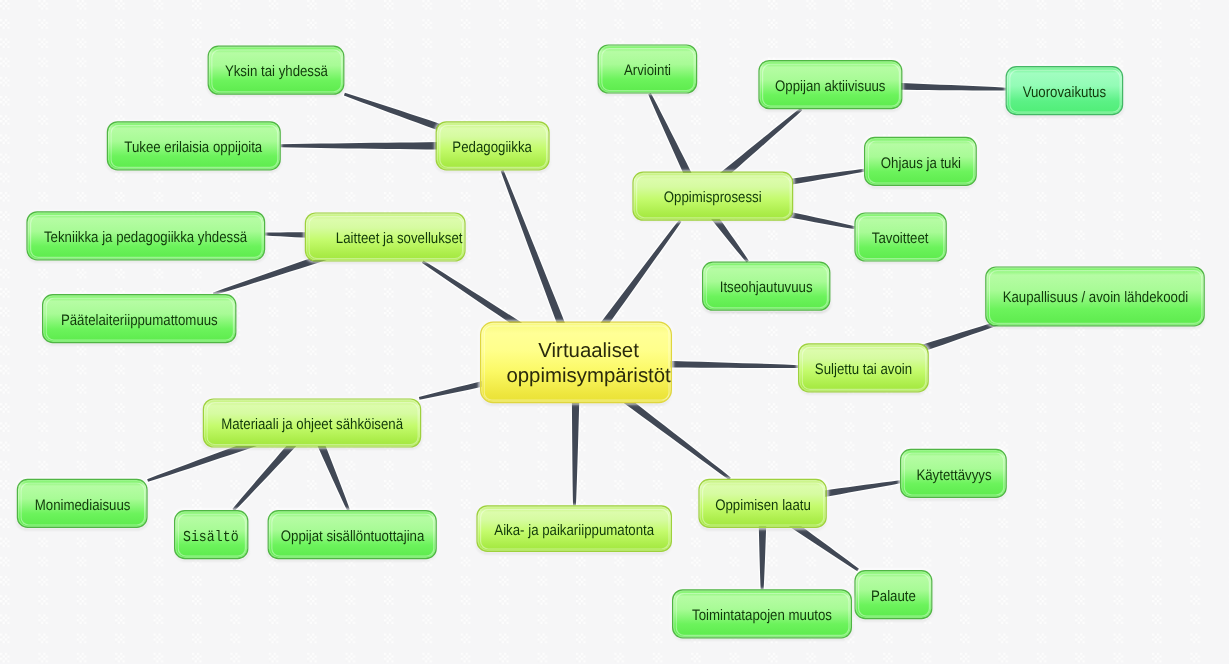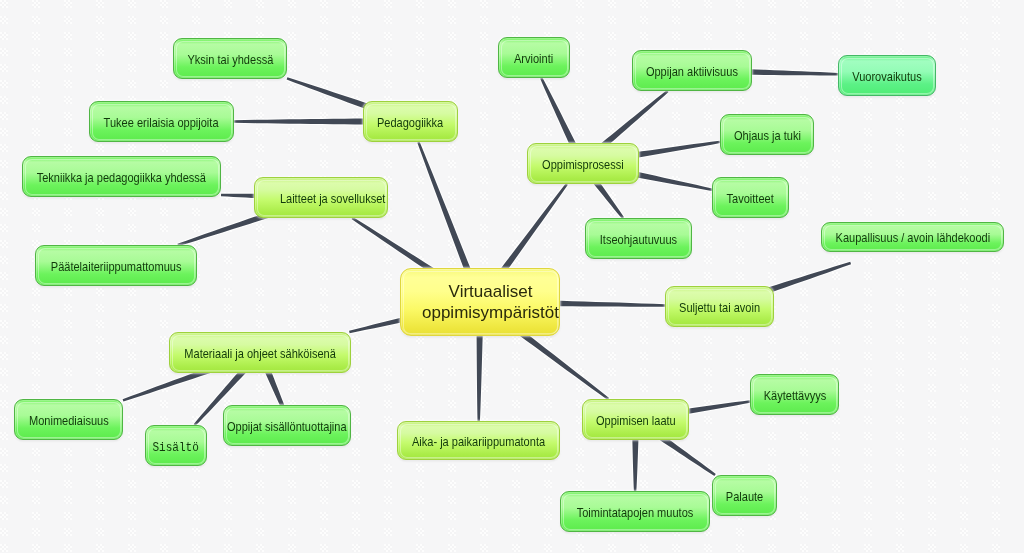--- a/index.html
+++ b/index.html
@@ -117,34 +117,34 @@
       <polygon points="631.90,419.48 632.00,423.95 632.09,428.42 632.19,432.89 632.30,437.36 632.40,441.83 632.51,446.30 632.62,450.77 632.73,455.24 632.84,459.71 632.96,464.18 633.09,468.64 633.22,473.11 633.36,477.58 633.51,482.05 633.67,486.52 633.91,490.99 636.31,491.01 636.60,486.54 636.81,482.07 637.01,477.60 637.20,473.14 637.38,468.67 637.55,464.20 637.72,459.73 637.88,455.26 638.04,450.80 638.20,446.33 638.36,441.86 638.51,437.39 638.66,432.92 638.81,428.46 638.95,423.99 639.10,419.52" fill="none" stroke="#ffffff" stroke-width="2.2" stroke-opacity="0.85"></polygon>
       <polygon points="631.90,419.48 632.00,423.95 632.09,428.42 632.19,432.89 632.30,437.36 632.40,441.83 632.51,446.30 632.62,450.77 632.73,455.24 632.84,459.71 632.96,464.18 633.09,468.64 633.22,473.11 633.36,477.58 633.51,482.05 633.67,486.52 633.91,490.99 636.31,491.01 636.60,486.54 636.81,482.07 637.01,477.60 637.20,473.14 637.38,468.67 637.55,464.20 637.72,459.73 637.88,455.26 638.04,450.80 638.20,446.33 638.36,441.86 638.51,437.39 638.66,432.92 638.81,428.46 638.95,423.99 639.10,419.52" fill="#414855"></polygon>
     </svg>
   <div id="nodes">
       <div class="node lv0" style="left: 400px; top: 268px; width: 160px; height: 68px;"><span>Virtuaaliset
 oppimisympäristöt</span></div>
       <div class="node lv1" style="left: 363px; top: 101px; width: 95px; height: 41px;"><span>Pedagogiikka</span></div>
       <div class="node lv2" style="left: 173px; top: 38px; width: 114px; height: 41px;"><span>Yksin tai yhdessä</span></div>
       <div class="node lv2" style="left: 89px; top: 101px; width: 145px; height: 41px;"><span>Tukee erilaisia oppijoita</span></div>
       <div class="node lv1" style="left: 254px; top: 177px; width: 134px; height: 41px; padding-left: 23px;"><span>Laitteet ja sovellukset</span></div>
-      <div class="node lv2" style="left: 22px; top: 156px; width: 199px; height: 41px; text-align: center;"><span>Tekniikka ja pedagogiikka yhdessä</span></div>
+      <div class="node lv2" style="left: 22px; top: 176px; width: 199px; height: 41px; text-align: center;"><span>Tekniikka ja pedagogiikka yhdessä</span></div>
       <div class="node lv2" style="left: 35px; top: 245px; width: 162px; height: 41px;"><span>Päätelaiteriippumattomuus</span></div>
-      <div class="node lv1" style="left: 527px; top: 143px; width: 112px; height: 41px;"><span>Oppimisprosessi</span></div>
-      <div class="node lv2" style="left: 498px; top: 37px; width: 72px; height: 41px;"><span>Arviointi</span></div>
+      <div class="node lv1" style="left: 527px; top: 143px; width: 134px; height: 41px;"><span>Oppimisprosessi</span></div>
+      <div class="node lv2" style="left: 498px; top: 37px; width: 83px; height: 41px;"><span>Arviointi</span></div>
       <div class="node lv2" style="left: 632px; top: 50px; width: 120px; height: 41px;"><span>Oppijan aktiivisuus</span></div>
       <div class="node lv3" style="left: 838px; top: 55px; width: 98px; height: 41px;"><span>Vuorovaikutus</span></div>
       <div class="node lv2" style="left: 720px; top: 114px; width: 94px; height: 41px;"><span>Ohjaus ja tuki</span></div>
       <div class="node lv2" style="left: 712px; top: 177px; width: 77px; height: 41px;"><span>Tavoitteet</span></div>
       <div class="node lv2" style="left: 585px; top: 218px; width: 107px; height: 41px;"><span>Itseohjautuvuus</span></div>
-      <div class="node lv2" style="left: 821px; top: 222px; width: 183px; height: 30px;"><span>Kaupallisuus / avoin lähdekoodi</span></div>
+      <div class="node lv2" style="left: 821px; top: 222px; width: 183px; height: 50px;"><span>Kaupallisuus / avoin lähdekoodi</span></div>
       <div class="node lv1" style="left: 665px; top: 286px; width: 109px; height: 41px;"><span>Suljettu tai avoin</span></div>
       <div class="node lv1" style="left: 169px; top: 332px; width: 182px; height: 41px;"><span>Materiaali ja ohjeet sähköisenä</span></div>
       <div class="node lv2" style="left: 14px; top: 399px; width: 109px; height: 41px;"><span>Monimediaisuus</span></div>
       <div class="node lv2" style="left: 145px; top: 425px; width: 62px; height: 41px; font-family: Liberation Mono, monospace;"><span>Sisältö</span></div>
-      <div class="node lv2" style="left: 223px; top: 405px; width: 128px; height: 41px;"><span>Oppijat sisällöntuottajina</span></div>
+      <div class="node lv2" style="left: 223px; top: 425px; width: 141px; height: 41px;"><span>Oppijat sisällöntuottajina</span></div>
       <div class="node lv1" style="left: 397px; top: 421px; width: 163px; height: 39px;"><span>Aika- ja paikariippumatonta</span></div>
       <div class="node lv1" style="left: 582px; top: 399px; width: 107px; height: 41px;"><span>Oppimisen laatu</span></div>
       <div class="node lv2" style="left: 750px; top: 374px; width: 89px; height: 41px;"><span>Käytettävyys</span></div>
       <div class="node lv2" style="left: 712px; top: 475px; width: 65px; height: 41px;"><span>Palaute</span></div>
       <div class="node lv2" style="left: 560px; top: 491px; width: 150px; height: 41px;"><span>Toimintatapojen muutos</span></div>
     </div>
 </div>
 
 </body></html>

